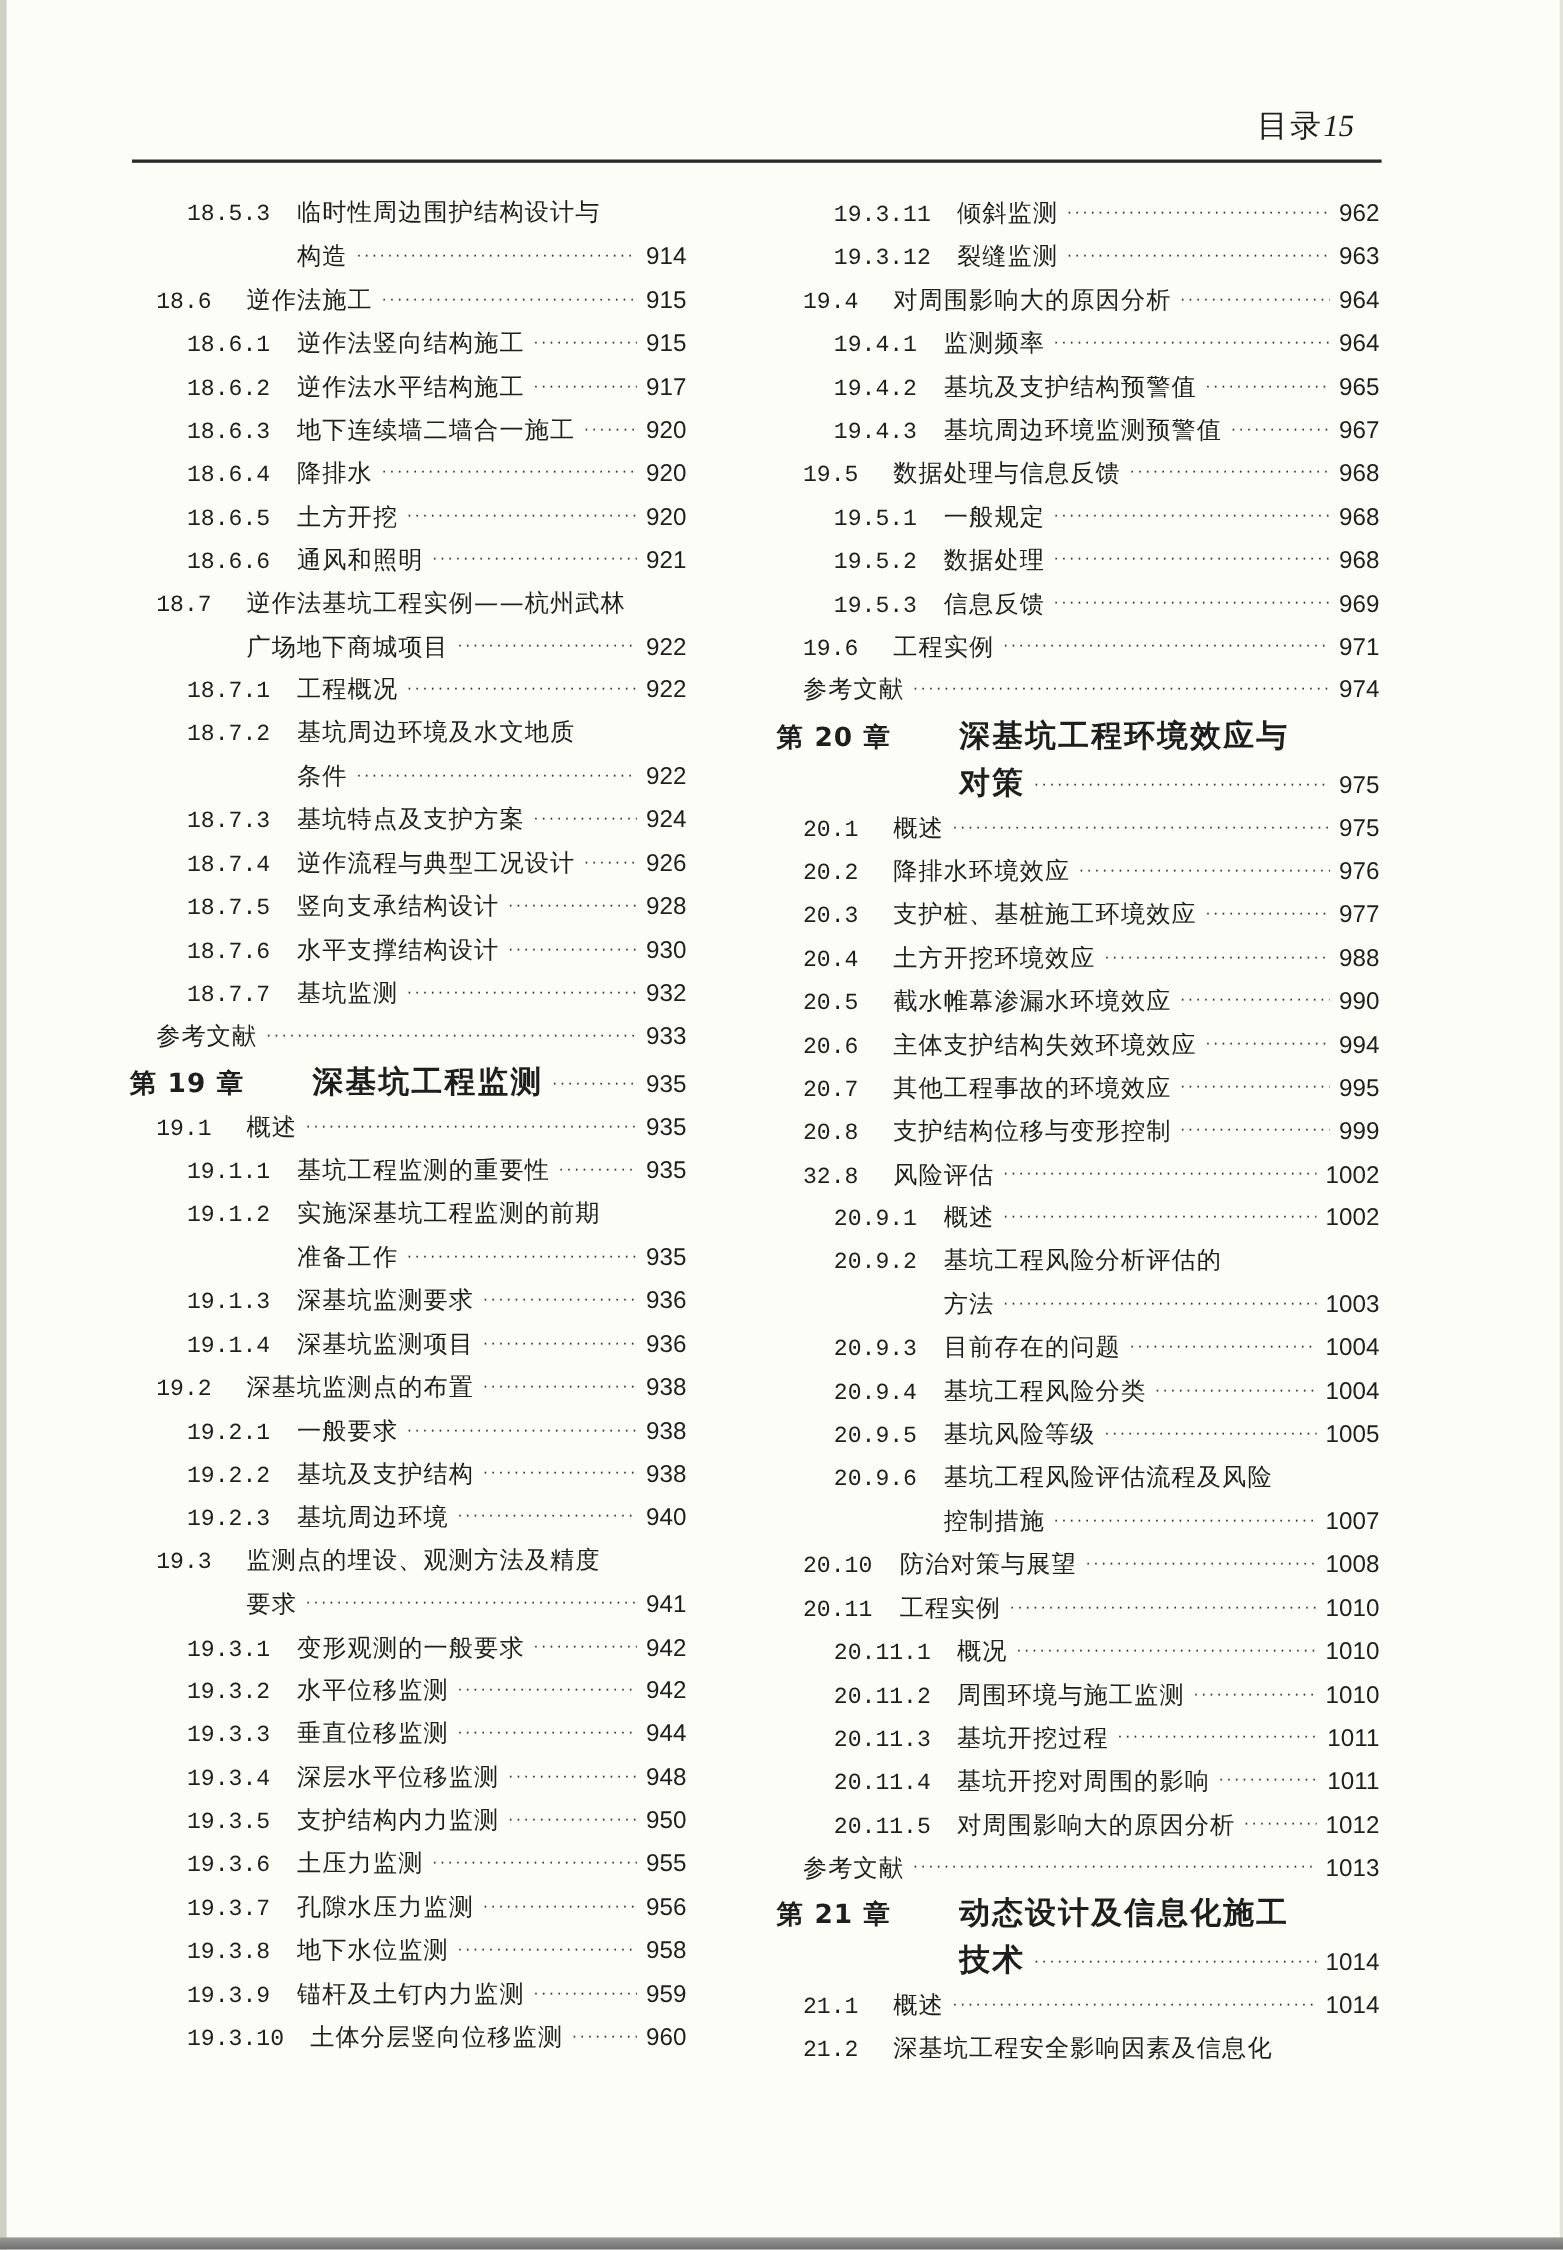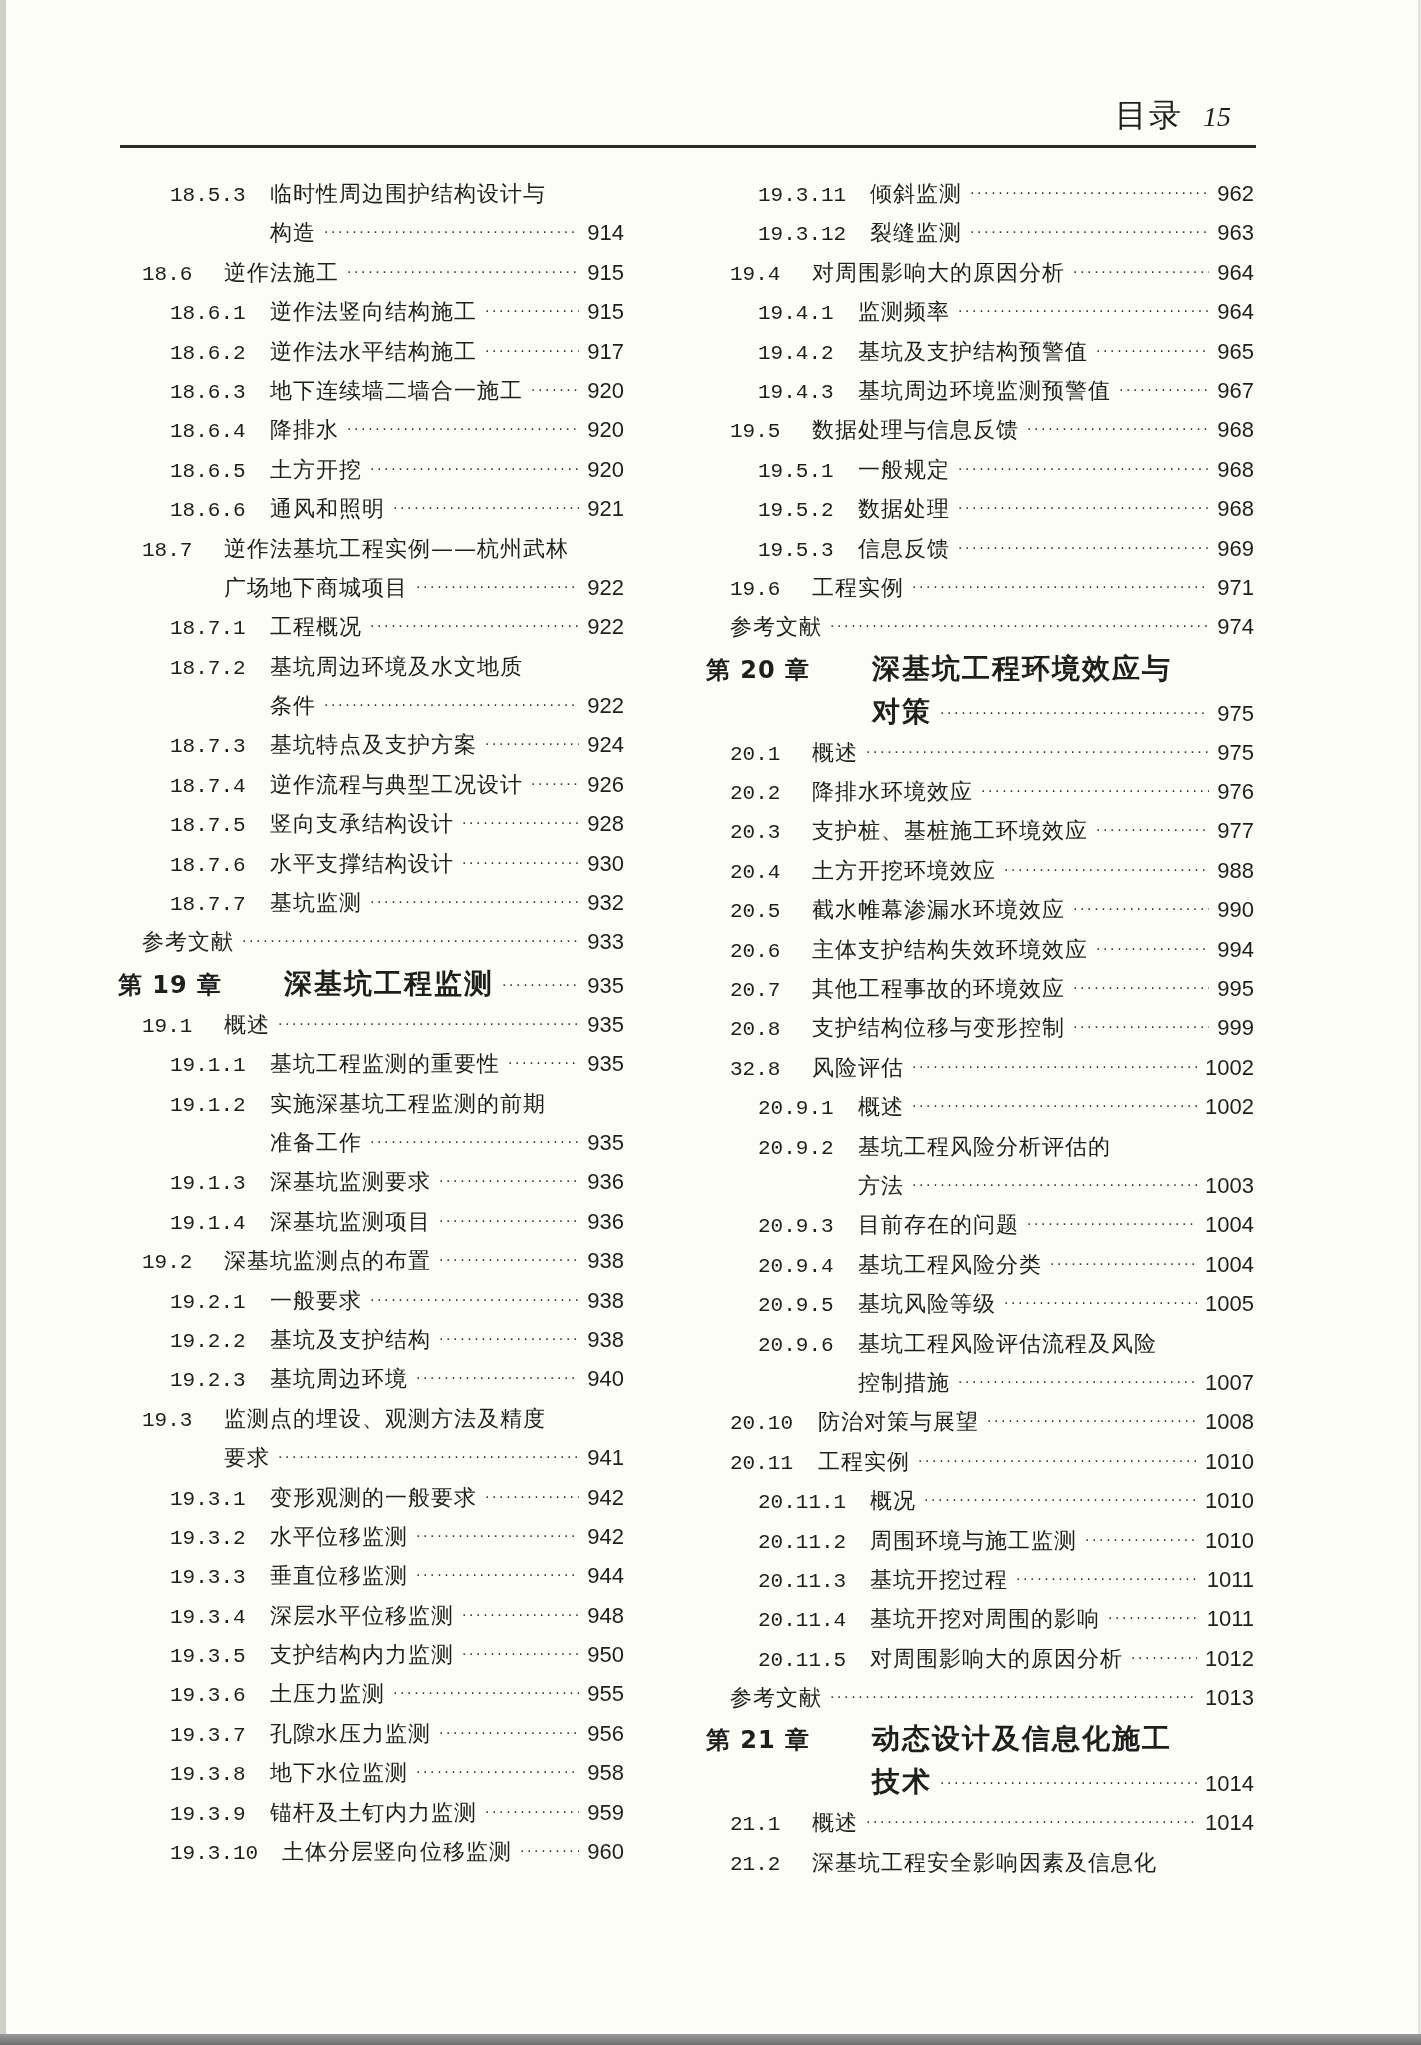--- a/index.html
+++ b/index.html
@@ -10,22 +10,22 @@
     color:#1e1e1e;
   }
   .page-edge-left { position:absolute; left:0; top:0; width:6px; height:2045px; background:#cfcfc6; }
   .page-edge-bottom { position:absolute; left:0; top:2034px; width:1421px; height:11px; background:linear-gradient(#9a9a9a,#6e6e6e); }
   .page-edge-right { position:absolute; right:0; top:0; width:3px; height:2045px; background:#e4e4dc; }
 
   .running-head {
     position:absolute; top:100px; right:190px;
     font-size:25px; line-height:30px; white-space:nowrap;
   }
-  .running-head .rh-title { font-family:"DejaVu Sans", sans-serif; font-size:32px; letter-spacing:2px;margin-top:28px; }
-  .running-head .rh-page { font-family:"Liberation Serif", serif; font-style:italic; font-size:28px; margin-left:20px; }
+  .running-head .rh-title { font-family:"DejaVu Sans", sans-serif; font-size:28px; letter-spacing:2px;margin-top:28px; }
+  .running-head .rh-page { font-family:"Liberation Serif", serif; font-style:italic; font-size:28px; margin-left:0; }
   .head-rule { position:absolute; left:120px; top:145px; width:1136px; height:3px; background:#2a2a2a; }
 
   .col { position:absolute; top:174px; }
   .col-left { left:118px; width:506px; }
   .col-right { left:706px; width:548px; }
 
   .row {
     position:relative; height:39.4px; line-height:39.4px;
     font-size:22px; white-space:nowrap;
     display:flex; align-items:baseline;

